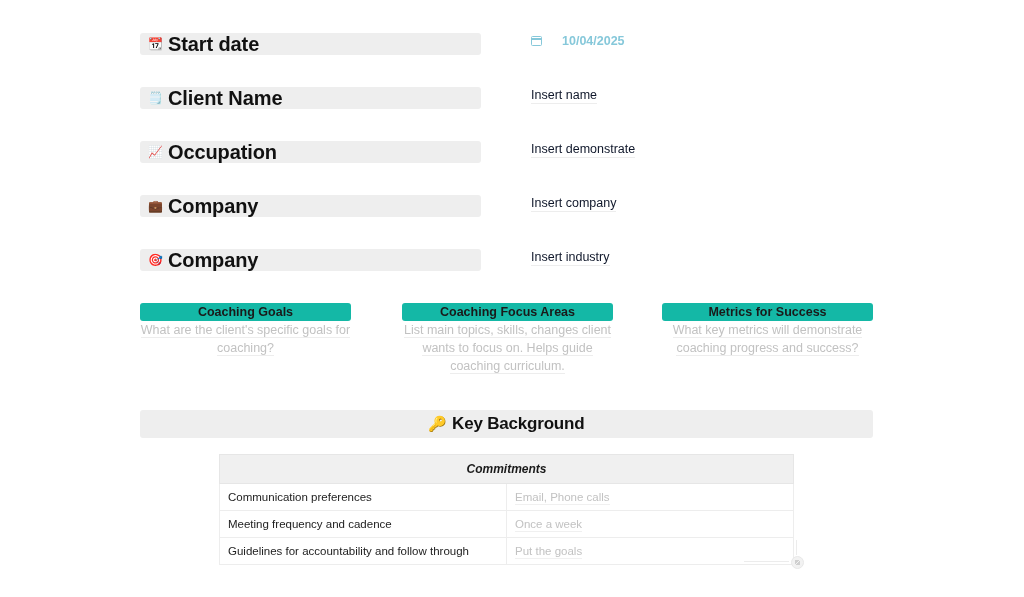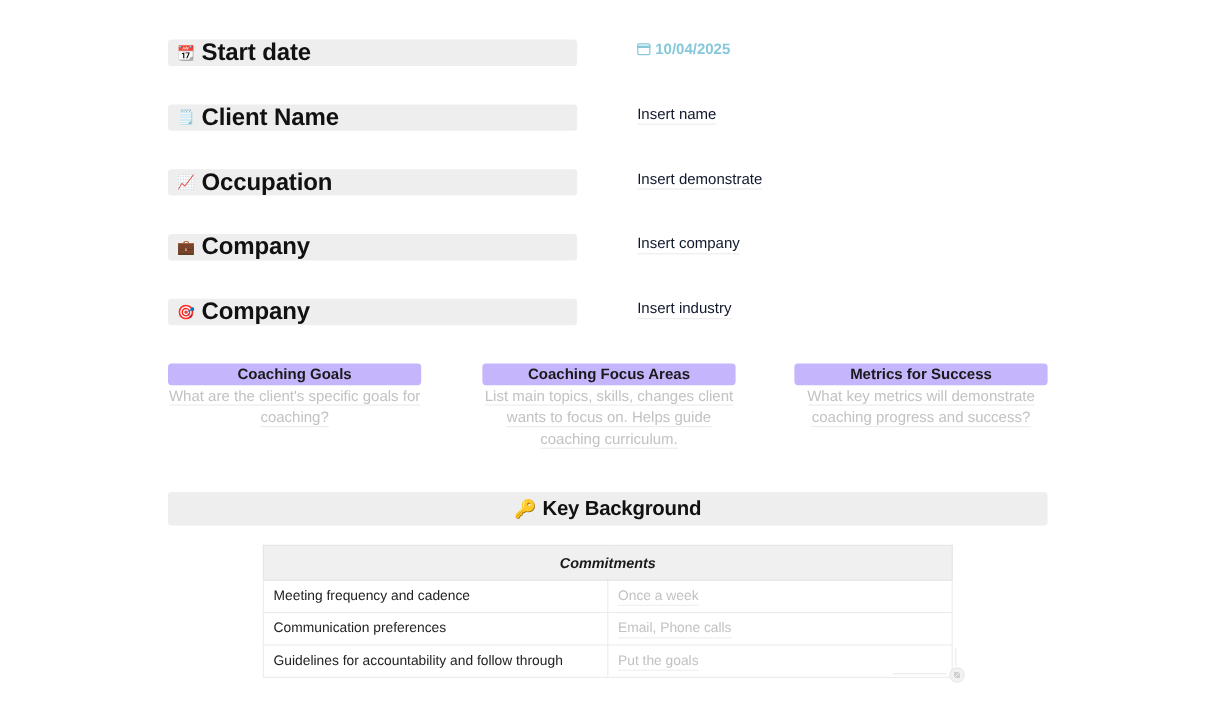--- a/index.html
+++ b/index.html
@@ -68,21 +68,21 @@
   .placeholder {
     color: #0f172a;
     border-bottom: 1px solid #ededed;
     padding-bottom: 1px;
   }
   .date-value {
     color: #86c8da;
     font-weight: bold;
     display: inline-flex;
     align-items: center;
-    gap: 4px;
+    gap: 20px;
   }
   .cal-glyph {
     display: inline-block;
     width: 11px;
     height: 10px;
     position: relative;
   }
   .cal-glyph::before {
     content: "";
     position: absolute;
@@ -100,21 +100,21 @@
     background: #86c8da;
   }
 
   
   .col-block {
     position: absolute;
     top: 303px;
   }
   .col-head {
     height: 18px;
-    background: #c4b5fd;
+    background: #14b8a6;
     border-radius: 3px;
     display: flex;
     align-items: center;
     justify-content: center;
     font-size: 12.5px;
     font-weight: bold;
     color: #1a1a1a;
   }
   .col-body {
     text-align: center;
@@ -312,29 +312,29 @@
     <span>Key Background</span>
   </div>
 
   <div class="table-wrap">
     <table class="commit">
       <tbody>
           <tr>
         <th class="head" colspan="2">Commitments</th>
       </tr>
       <tr>
+        <td class="k">Communication preferences</td>
+        <td class="v">
+          <span>Email, Phone calls</span>
+        </td>
+      </tr>
+      <tr>
         <td class="k">Meeting frequency and cadence</td>
         <td class="v">
           <span>Once a week</span>
-        </td>
-      </tr>
-      <tr>
-        <td class="k">Communication preferences</td>
-        <td class="v">
-          <span>Email, Phone calls</span>
         </td>
       </tr>
       <tr>
         <td class="k">Guidelines for accountability and follow through</td>
         <td class="v">
           <span>Put the goals</span>
         </td>
       </tr>
     </tbody>
       </table>

